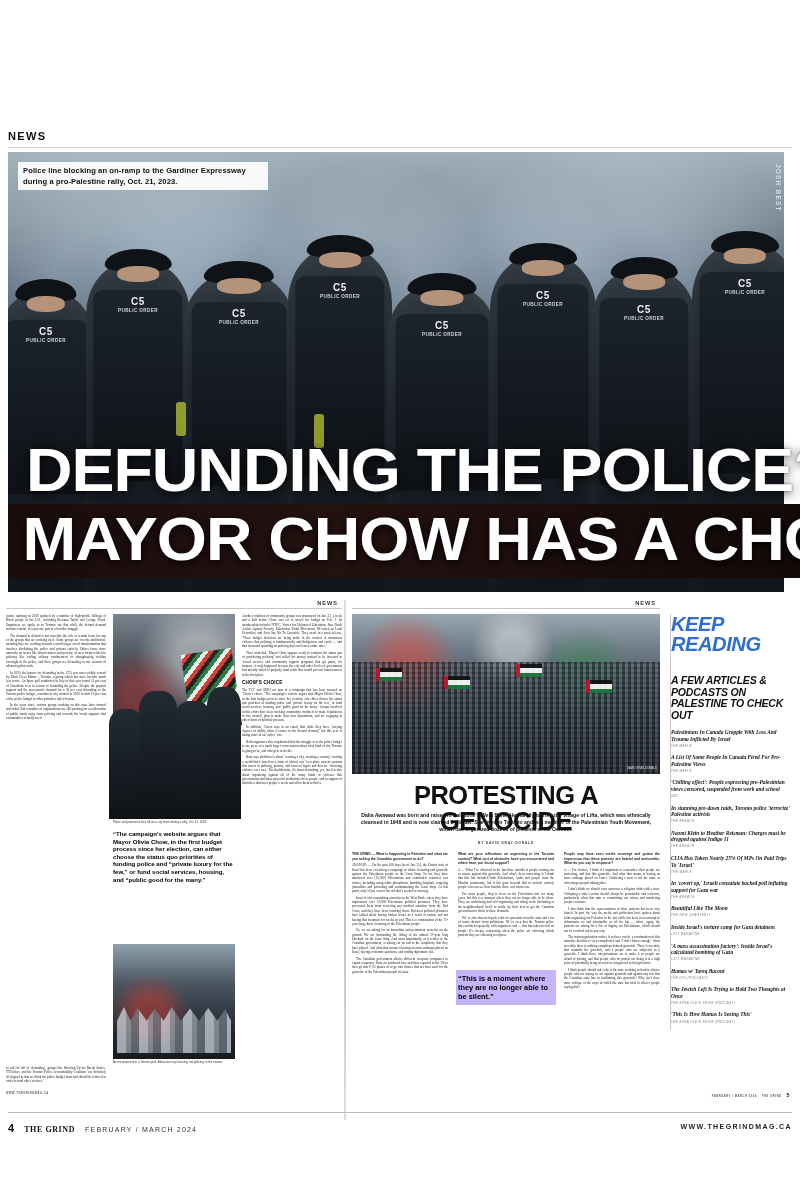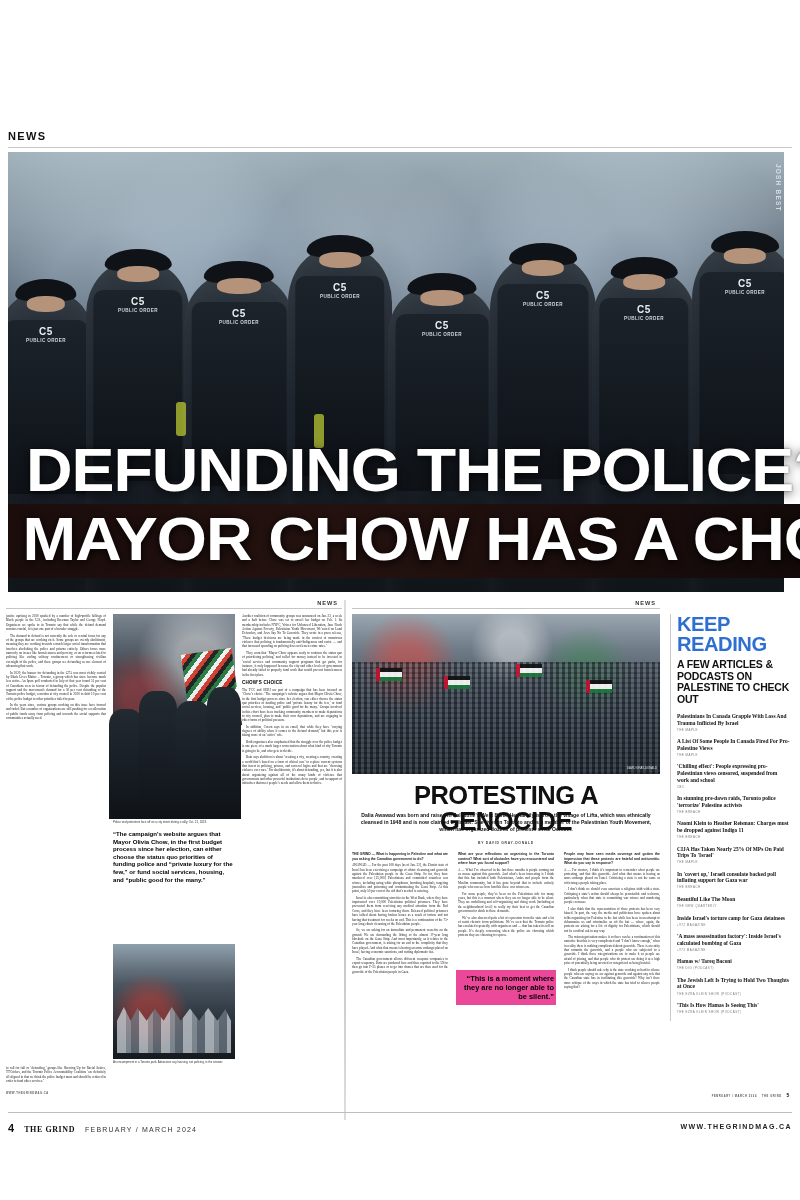--- a/index.html
+++ b/index.html
@@ -214,37 +214,37 @@
   .qa-cols { position: absolute; left: 0; top: 252px; width: 308px; height: 250px; }
   .qacol { position: absolute; top: 0; width: 96px; font-family: "Liberation Serif", serif;
            font-size: 3.3px; line-height: 4.35px; text-align: justify; color: #1b1b1b; }
   .qacol p { margin-bottom: 2.2px; text-indent: 4px; }
   .qacol p.q { font-family: "Liberation Sans", sans-serif; font-weight: 700; text-indent: 0; font-size: 3.4px; line-height: 4.5px; }
   .qacol p.first { text-indent: 0; }
   .qa-1 { left: 0; } .qa-2 { left: 106px; } .qa-3 { left: 212px; }
 
   .pullquote-right {
     position: absolute; left: 104px; top: 370px; width: 100px;
-    text-align: right; font-family: "Liberation Sans", sans-serif;
+    text-align: left; font-family: "Liberation Sans", sans-serif;
     font-weight: 700; font-size: 7.4px; line-height: 9px; color: #000;
-    background: #ec4899; padding: 4px 2px;
-  }
-
-  
-  .keepreading { position: absolute; left: 318px; top: 14px; width: 120px; padding-left: 6px;
-                 border-left: 1px solid #c9c9c9; }
+    background: #c4b5fd; padding: 4px 2px;
+  }
+
+  
+  .keepreading { position: absolute; left: 318px; top: 14px; width: 120px; 
+                 border-left: 1px solid #c9c9c9; font-style: italic; }
   .kr-title {
     font-family: "Liberation Sans Narrow", "Liberation Sans", sans-serif;
     font-weight: 700; font-size: 21px; line-height: 20px; color: #2f6fd0;
     letter-spacing: -.5px; transform: scaleX(.96); transform-origin: left;
   }
   .kr-sub {
     font-family: "Liberation Sans Narrow","Liberation Sans", sans-serif;
     font-weight: 700; font-size: 10.5px; line-height: 11.5px; color: #111;
-    margin-top: 5px; letter-spacing: -.2px;
+    margin-top: 21px; letter-spacing: -.2px;
   }
   .kr-list { margin-top: 8px; }
   .kr-item { margin-bottom: 6.5px; }
   .kr-item .t {
     font-family: "Liberation Serif", serif; font-weight: 700;
     font-size: 5.4px; line-height: 6.6px; color: #111;
   }
   .kr-item .s {
     font-family: "Liberation Sans", sans-serif; font-size: 2.9px;
     letter-spacing: .5px; color: #777; margin-top: 1.5px; text-transform: uppercase;
@@ -326,20 +326,21 @@
     <div class="officer" style="left:684px;width:106px;height:348px;">
       <div class="helmet"></div>
       <div class="face"></div>
       <div class="vest"></div>
       <div class="badge-c5">C5</div>
       <div class="badge-pub">PUBLIC ORDER</div>
     </div>
     <div class="hi-vis" style="left:168px;top:250px;"></div>
     <div class="hi-vis" style="left:306px;top:262px;"></div>
 
+    <div class="hero-caption">Police line blocking an on-ramp to the Gardiner Expressway during a pro-Palestine rally, Oct. 21, 2023.</div>
     <div class="photo-credit-vert">JOSH BEST</div>
   </div>
 
   <div class="headline-wrap">
     <div class="hl-line1">DEFUNDING THE POLICE?</div>
     <div class="hl-line2">MAYOR CHOW HAS A CHOICE</div>
   </div>
 
   <div class="lower">
     <div class="gutter"></div>

